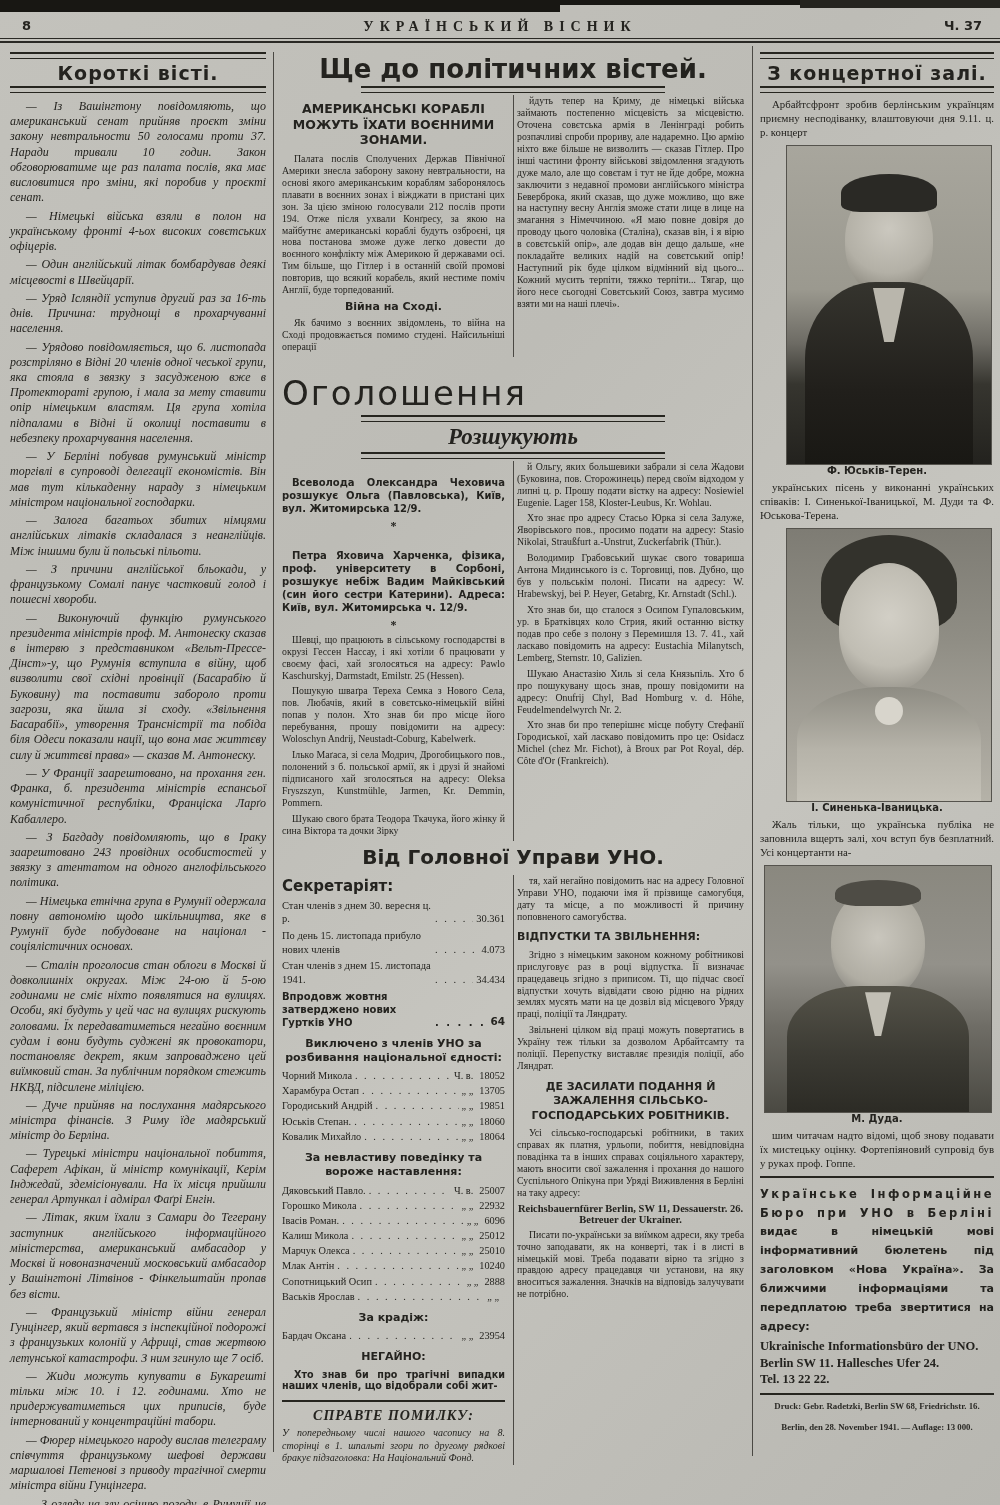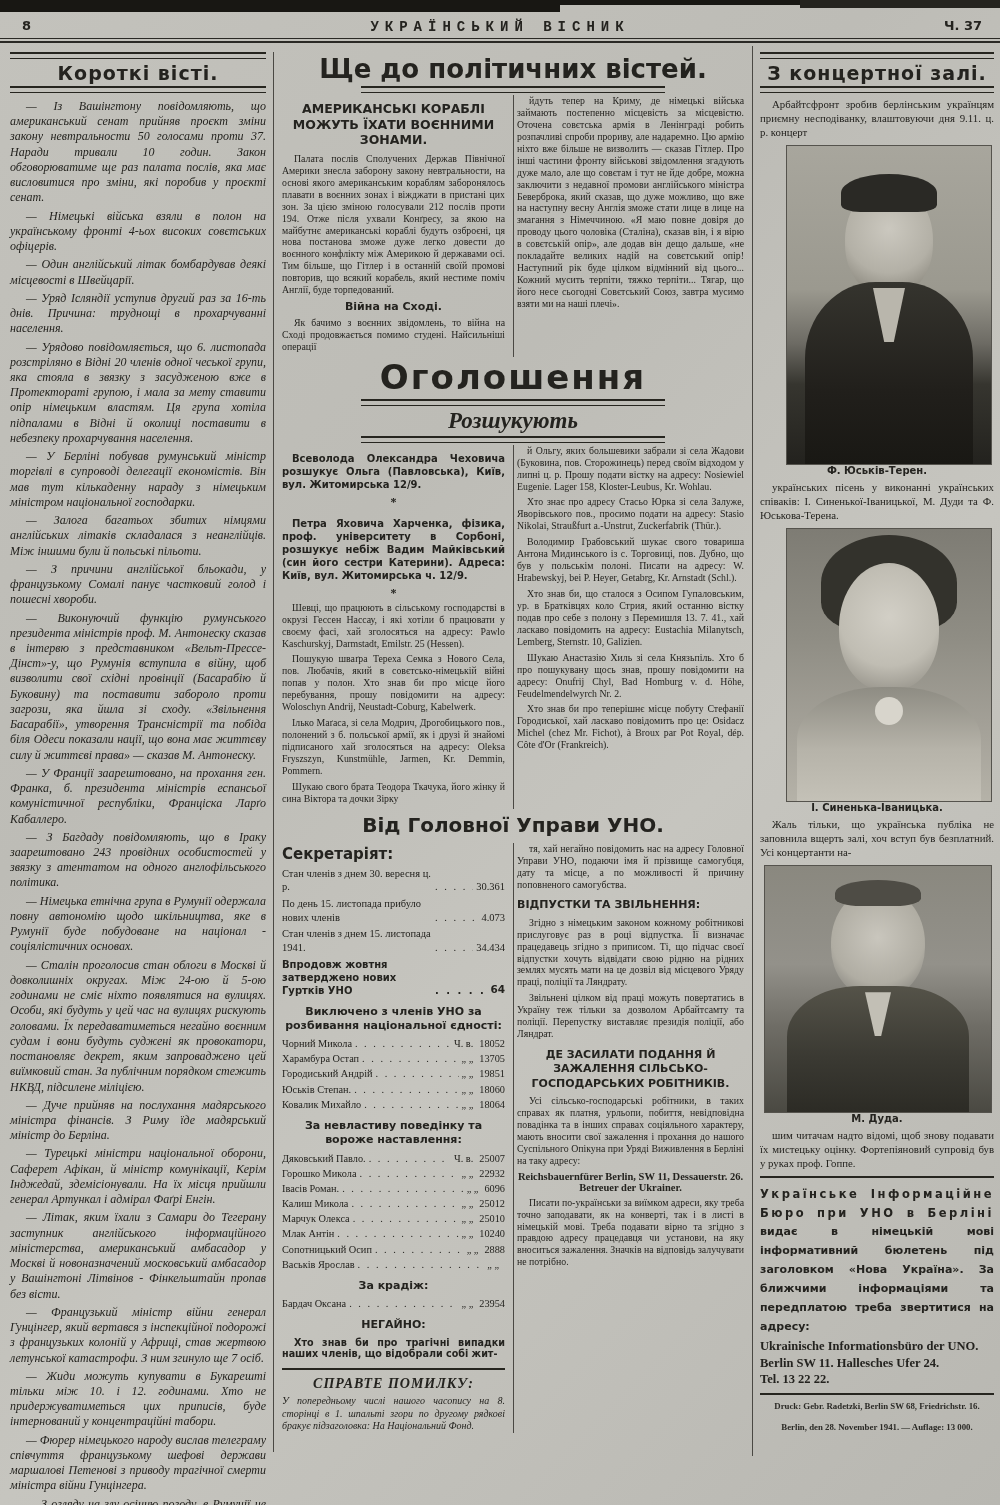--- a/index.html
+++ b/index.html
@@ -7,21 +7,21 @@
   .page{position:relative;width:1000px;height:1505px;overflow:hidden;margin:0 auto;
         background:linear-gradient(135deg,#c3c2bc 0%,#bdbcb6 35%,#c6c5bf 60%,#b8b7b1 100%);
         color:#24231f;font-family:"Liberation Serif","DejaVu Serif",serif;}
   
   .inkbar{position:absolute;left:0;top:0;width:100%;height:5px;background:#181713;}
   .inkbar2{position:absolute;left:0;top:0;width:56%;height:12px;background:#181713;}
   .inkbar3{position:absolute;right:0;top:0;width:20%;height:8px;background:#25241f;}
   
   .hdr{position:absolute;left:0;top:18px;width:100%;height:16px;}
   .pgnum{position:absolute;left:22px;top:0;font-family:"DejaVu Sans",sans-serif;font-weight:bold;font-size:13px;}
-  .masthead{position:absolute;left:0;right:0;text-align:center;top:1px;font-family:Liberation Mono, monospace;
+  .masthead{position:absolute;left:0;right:0;text-align:center;top:1px;font-family:Liberation Serif, serif;
             font-weight:bold;font-size:14px;letter-spacing:6px;}
   .issue{position:absolute;right:18px;top:0;font-family:"DejaVu Sans",sans-serif;font-weight:bold;font-size:13px;}
   .hdr-rule{position:absolute;left:0;top:38px;width:100%;height:1px;background:#2a2925;}
   .hdr-rule2{position:absolute;left:0;top:41px;width:100%;height:2px;background:#2a2925;}
   
   .vsep{position:absolute;width:1px;background:#4a4843;}
   .v1{left:273px;top:52px;height:1400px;}
   .v2{left:752px;top:46px;height:1410px;}
   
   .col-left{position:absolute;left:10px;top:50px;width:256px;}
@@ -41,26 +41,26 @@
   
   .mid-title{font-family:"DejaVu Sans",sans-serif;font-weight:bold;font-size:26px;text-align:center;margin:0 0 2px;}
   .two{display:flex;align-items:stretch;}
   .sc{width:50%;box-sizing:border-box;}
   .sc.l{padding-right:8px;}
   .sc.r{border-left:1px solid #4a4843;padding-left:3px;}
   .mbody{font-size:9.8px;line-height:1.22;text-align:justify;margin:0 0 4px;text-indent:12px;}
   .subhead{font-family:"DejaVu Sans",sans-serif;font-weight:bold;font-size:12.5px;text-align:center;
            line-height:1.25;margin:6px 0 5px;}
   .subhead.small{font-size:11px;margin:4px 0 3px;}
-  .ann-title{font-family:"DejaVu Sans",sans-serif;font-weight:bold;font-size:34px;text-align:center;
-             margin:0 0 1px;letter-spacing:2px;}
+  .ann-title{font-family:"DejaVu Sans",sans-serif;font-weight:normal;font-size:34px;text-align:left;
+             margin:16px 0 1px;letter-spacing:2px;}
   .ann-sub{font-style:italic;font-size:23px;text-align:center;margin:2px 0 1px;font-family:"Liberation Serif",serif;}
   .ads .ad{font-size:9.8px;line-height:1.22;text-align:justify;margin:0 0 4px;text-indent:10px;}
   .ads .ad-bold{font-family:"DejaVu Sans",sans-serif;font-weight:bold;font-size:10px;line-height:1.3;
-                text-align:justify;margin:7px 0 4px;text-indent:10px;}
+                text-align:justify;margin:15px 0 4px;text-indent:10px;}
   .ads .sep{text-align:center;font-size:12px;font-weight:bold;margin:1px 0;}
   .uno-title{font-family:"DejaVu Sans",sans-serif;font-weight:bold;font-size:20px;text-align:center;margin:4px 0 6px;}
   .sec-head{font-family:"DejaVu Sans",sans-serif;font-weight:bold;font-size:15px;margin:2px 0 4px;}
   .statrow{display:flex;align-items:flex-end;font-size:10.5px;line-height:1.3;margin:0 0 3px;}
   .statrow .lbl{max-width:150px;}
   .statrow.bold{font-family:"DejaVu Sans",sans-serif;font-weight:bold;font-size:10px;}
   .dots{flex:1;overflow:hidden;margin:0 3px;white-space:nowrap;min-width:12px;}
   .dots::after{content:". . . . . . . . . . . . . . . . . . . . . . . . .";letter-spacing:2px;}
   .num{font-size:10.5px;}
   .mrow{display:flex;align-items:flex-end;font-size:10.3px;line-height:1.28;margin:0 0 2px;}
@@ -119,21 +119,21 @@
         <p>— Урядово повідомляється, що 6. листопада розстріляно в Відні 20 членів одної чеської групи, яка стояла в звязку з засудженою вже в Протектораті групою, і мала за мету ставити опір німецьким властям. Ця група хотіла підпалами в Відні й околиці поставити в небезпеку прохарчування населення.</p>
         <p>— У Берліні побував румунський міністр торгівлі в супроводі делегації економістів. Він мав тут кількаденну нараду з німецьким міністром національної господарки.</p>
         <p>— Залога багатьох збитих німцями англійських літаків складалася з неанглійців. Між іншими були й польські пільоти.</p>
         <p>— З причини англійської бльокади, у французькому Сомалі панує частковий голод і пошесні хвороби.</p>
         <p>— Виконуючий функцію румунського президента міністрів проф. М. Антонеску сказав в інтервю з представником «Вельт-Прессе-Дінст»-у, що Румунія вступила в війну, щоб визволити свої східні провінції (Басарабію й Буковину) та поставити забороло проти загрози, яка йшла зі сходу. «Звільнення Басарабії», утворення Трансністрії та побіда біля Одеси показали нації, що вона має життєву силу й життєві права» — сказав М. Антонеску.</p>
         <p>— У Франції заарештовано, на прохання ген. Франка, б. президента міністрів еспансьої комуністичної республіки, Франціска Ларґо Кабаллеро.</p>
         <p>— З Багдаду повідомляють, що в Іраку заарештовано 243 провідних особистостей у звязку з атентатом на одного англофільського політика.</p>
         <p>— Німецька етнічна група в Румунії одержала повну автономію щодо шкільництва, яке в Румунії буде побудоване на націонал - соціялістичних основах.</p>
         <p>— Сталін проголосив стан облоги в Москві й довколишніх округах. Між 24-ою й 5-ою годинами не сміє ніхто появлятися на вулицях. Особи, які будуть у цей час на вулицях рискують головами. Їх передаватиметься негайно воєнним судам і вони будуть суджені як провокатори, постановляє декрет, яким запроваджено цей виїмковий стан. За публічним порядком стежить НКВД, підсилене міліцією.</p>
         <p>— Дуче прийняв на послухання мадярського міністра фінансів. З Риму їде мадярський міністр до Берліна.</p>
-        <p>— Турецькі міністри національної оборони, Саферет Афікан, й міністр комунікації, Керім Інджедай, здемісіонували. На їх місця прийшли генерал Артункал і адмірал Фаґрі Енгін.</p>
+        <p>— Турецькі міністри національної побиття, Саферет Афікан, й міністр комунікації, Керім Інджедай, здемісіонували. На їх місця прийшли генерал Артункал і адмірал Фаґрі Енгін.</p>
         <p>— Літак, яким їхали з Самари до Тегерану заступник англійського інформаційного міністерства, американський амбасадор у Москві й новоназначений московський амбасадор у Вашінгтоні Літвінов - Фінкельштайн пропав без вісти.</p>
         <p>— Французький міністр війни генерал Гунцінгер, який вертався з інспекційної подорожі з французьких колоній у Африці, став жертвою летунської катастрофи. З ним згинуло ще 7 осіб.</p>
         <p>— Жиди можуть купувати в Букарешті тільки між 10. і 12. годинами. Хто не придержуватиметься цих приписів, буде інтернований у концентраційні табори.</p>
         <p>— Фюрер німецького народу вислав телеграму співчуття французькому шефові держави маршалові Петенові з приводу трагічної смерти міністра війни Гунцінгера.</p>
         <p>— З огляду на злу осінню погоду, в Румунії не можна було перевести вповні осінніх засівів, зосібна пшениці, тому рум. уряд рішив раціоналізувати муку, а до хліба додавати домішку кукурудзи й картоплі.</p>
       </div>
   </section>
 
   <section class="col-mid">
 

